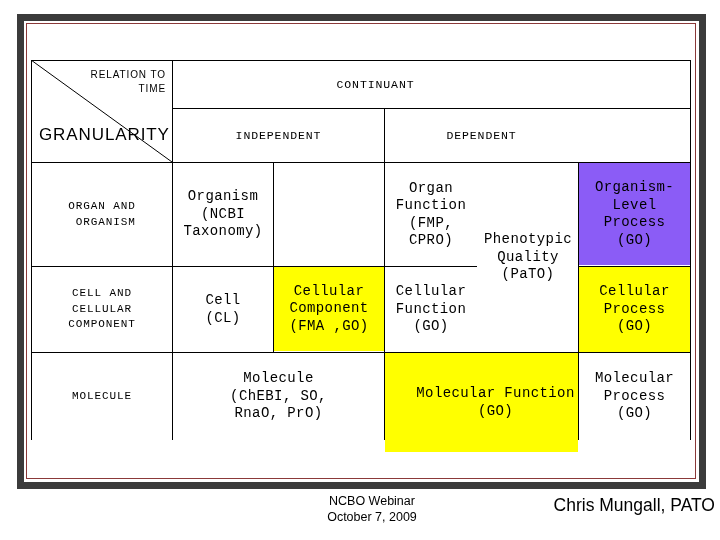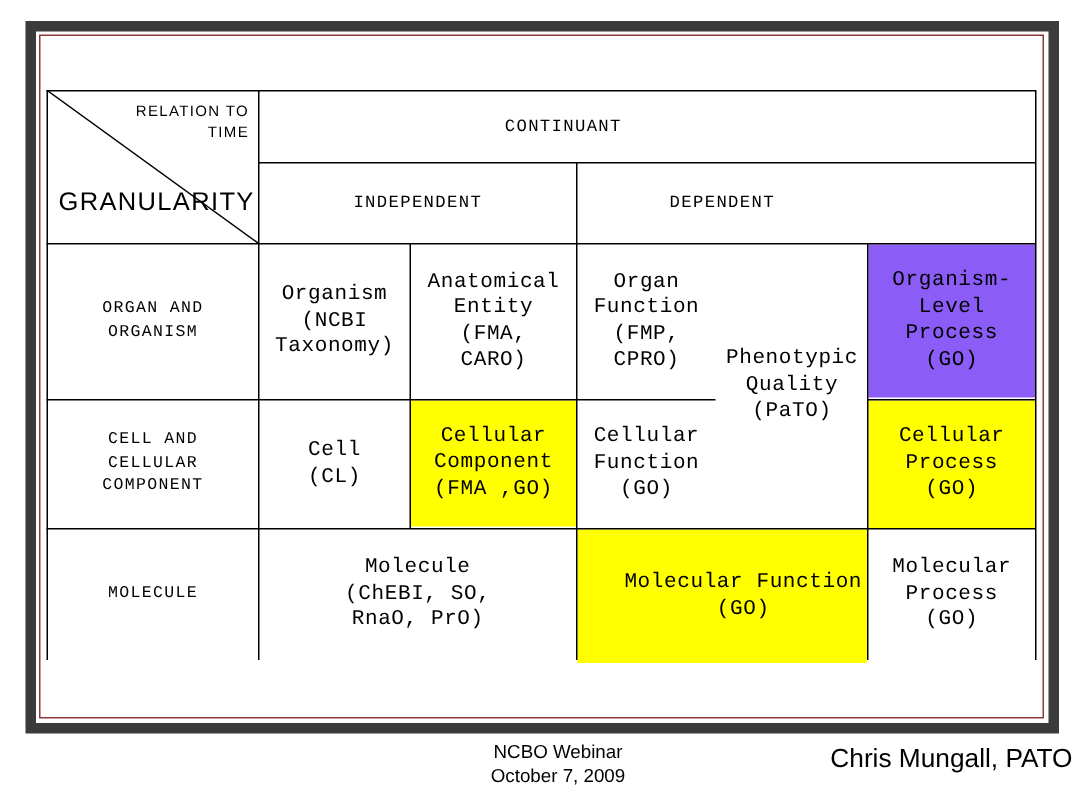--- a/index.html
+++ b/index.html
@@ -53,21 +53,21 @@
 
   <div class="tcell body-cell" style="left: 579px; top: 163px; width: 111px; height: 102px; background: #8b5cf6;">Organism-
 Level Process
 (GO)</div>
   <div class="tcell body-cell" style="left: 579px; top: 267px; width: 111px; height: 85px; background: rgb(255, 255, 0);">Cellular
 Process
 (GO)</div>
   <div class="tcell body-cell" style="left: 274px; top: 267px; width: 110px; height: 84px; background: rgb(255, 255, 0);">Cellular
 Component
 (FMA ,GO)</div>
-  <div class="tcell body-cell" style="left: 385px; top: 353px; width: 193px; height: 89px; background: rgb(255, 255, 0); padding-left: 28px;">Molecular Function
+  <div class="tcell body-cell" style="left: 385px; top: 353px; width: 193px; height: 99px; background: rgb(255, 255, 0); padding-left: 28px;">Molecular Function
 (GO)</div>
 
   <div class="gl hl" style="left: 31px; top: 60px; width: 659px; background: rgb(0, 0, 0);"></div>
   <div class="gl hl" style="left: 172px; top: 108px; width: 518px; background: rgb(0, 0, 0);"></div>
   <div class="gl hl" style="left: 31px; top: 162px; width: 659px; background: rgb(0, 0, 0);"></div>
   <div class="gl hl" style="left: 31px; top: 266px; width: 446px; background: rgb(0, 0, 0);"></div>
   <div class="gl hl" style="left: 578px; top: 266px; width: 112px; background: rgb(0, 0, 0);"></div>
   <div class="gl hl" style="left: 31px; top: 352px; width: 659px; background: rgb(0, 0, 0);"></div>
   <div class="gl vl" style="left: 31px; top: 60px; height: 380px; background: rgb(0, 0, 0);"></div>
   <div class="gl vl" style="left: 172px; top: 60px; height: 380px; background: rgb(0, 0, 0);"></div>
@@ -82,34 +82,30 @@
   <div class="corner-cell" style="left:32px; top:61px; width:140px; height:101px;">
     <div class="corner-top">RELATION TO
 TIME</div>
     <div class="corner-bottom">GRANULARITY</div>
   </div>
 
   <div class="tcell head-cell" style="left:173px; top:61px; width:405px; height:47px;">CONTINUANT</div>
   <div class="tcell head-cell" style="left:173px; top:109px; width:211px; height:53px;">INDEPENDENT</div>
   <div class="tcell head-cell" style="left:385px; top:109px; width:193px; height:53px;">DEPENDENT</div>
 
-  <div class="tcell rowhead-cell" style="left:32px; top:163px; width:140px; height:103px;">ORGAN AND
+  <div class="tcell rowhead-cell" style="left:32px; top:163px; width:140px; height:103px;text-align:right;">ORGAN AND
 ORGANISM</div>
   <div class="tcell rowhead-cell" style="left:32px; top:267px; width:140px; height:85px;">CELL AND
 CELLULAR
 COMPONENT</div>
   <div class="tcell rowhead-cell" style="left:32px; top:353px; width:140px; height:87px;">MOLECULE</div>
 
   <div class="tcell body-cell" style="left:173px; top:163px; width:100px; height:103px;">Organism
 (NCBI
 Taxonomy)</div>
-  <div class="tcell body-cell" style="left:274px; top:163px; width:110px; height:103px;">Anatomical
-Entity
-(FMA,
-CARO)</div>
   <div class="tcell body-cell" style="left:385px; top:163px; width:92px; height:103px;">Organ
 Function
 (FMP,
 CPRO)</div>
   <div class="tcell body-cell" style="left:478px; top:163px; width:100px; height:189px;">Phenotypic
 Quality
 (PaTO)</div>
   <div class="tcell body-cell" style="left:173px; top:267px; width:100px; height:85px;">Cell
 (CL)</div>
   <div class="tcell body-cell" style="left:385px; top:267px; width:92px; height:85px;">Cellular

